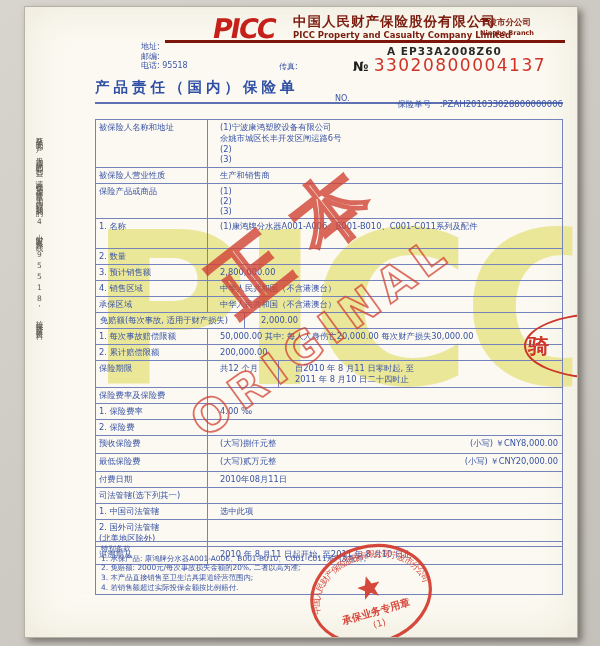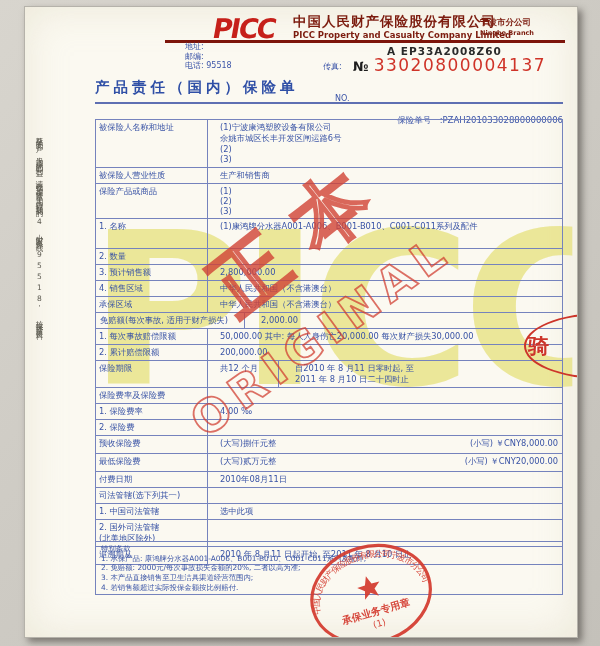--- a/index.html
+++ b/index.html
@@ -19,32 +19,32 @@
   
   .logo { position:absolute; left:188px; top:8px; font-size:27px; font-weight:900;
     color:#c6201a; letter-spacing:-2px; transform:skewX(-10deg); line-height:1; }
   .co-block { position:absolute; left:245px; top:7px; color:#7c1c0f;margin-left:23px; }
   .co-cn { font-size:13.5px; font-weight:bold; letter-spacing:1px; line-height:1.15; }
   .co-en { font-size:8.5px; font-weight:bold; line-height:1.2; }
   .branch { position:absolute; left:455px; top:10px; color:#7c1c0f; width:90px; }
   .branch-cn { font-size:8.5px; font-weight:bold; }
   .branch-en { font-size:6.5px; font-weight:bold; }
   .maroon-rule { position:absolute; left:140px; top:33px; width:400px; height:2.5px; background:#7d150b; }
-  .hdr-field { position:absolute; color:#3c55a8; font-size:8px;margin-left:44px; }
+  .hdr-field { position:absolute; color:#3c55a8; font-size:8px; }
   .form-code { position:absolute; left:362px; top:38px; color:#2a2a2a; font-weight:bold;
     font-size:10.5px; letter-spacing:1px;text-align:center; }
   .no-line { position:absolute; left:328px; top:48px; display:flex; align-items:baseline; gap:5px; }
   .no-sign { font-size:13px; font-weight:bold; color:#1d1d1d; }
   .no-num { font-size:17px; color:#cf3328; letter-spacing:1.5px; font-weight:500; }
   
   .doc-title { position:absolute; left:70px; top:71px; font-size:14.5px; font-weight:bold;
     color:#2f4fa6; letter-spacing:4px; }
   .no-label { position:absolute; left:310px; top:87px; font-size:8px; color:#3c55a8; }
   .blue-rule { position:absolute; left:70px; top:95px; width:468px; height:1.5px; background:#5e6fb2; }
-  .policy-no-line { position:absolute; left:70px; top:108px; width:468px; text-align:right;
+  .policy-no-line { position:absolute; left:70px; top:92px; width:468px; text-align:right;
     font-size:8.5px; color:#3c55a8; }
   
   .tbl { position:absolute; left:70px; top:112px; width:468px;
     border:1px solid #7583bd; color:#3a54a6; font-size:8.3px; z-index:2; background:transparent; }
   .row { display:flex; border-bottom:1px solid #7583bd;gap:8px; }
   .row:last-child { border-bottom:none; }
   .lbl { width:112px; border-right:1px solid #7583bd; padding:2px 3px; flex-shrink:0; white-space:pre-line; }
   .val { flex:1; padding:2px 4px; white-space:pre-line; }
   .sub { display:flex; flex:1; }
   .sub-c { padding:2px 4px; white-space:pre-line; }

